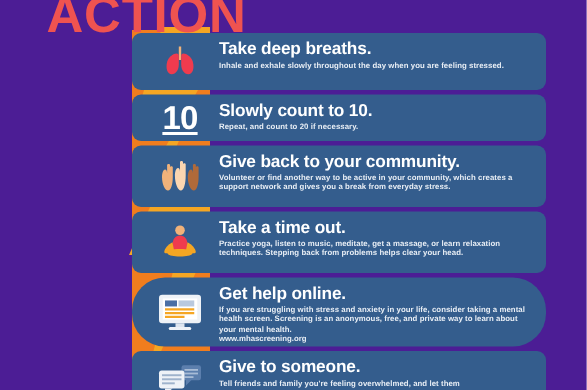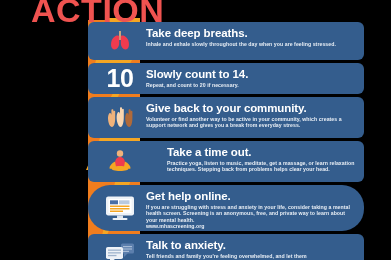--- a/index.html
+++ b/index.html
@@ -11,21 +11,21 @@
     height: 260px;
     background: #ffffff;
     font-family: "Liberation Sans", sans-serif;
     overflow: hidden;
   }
 
   #poster {
     position: relative;
     width: 391px;
     height: 260px;
-    background: #000000;
+    background: #4c1d95;
     overflow: hidden;
   }
 
   
   #title {
     position: absolute;
     left: 31px;
     top: -7px;
     font-size: 34px;
     line-height: 34px;
@@ -107,31 +107,32 @@
     font-size: 5.2px;
     line-height: 7.6px;
     font-weight: bold;
     margin: 0;
   }
 
   
   #row-0 { top: 0px;   height: 38px; }
   #row-1 { top: 41px;  height: 31px; }
   #row-2 { top: 75px;  height: 41px; justify-content: center; }
-  #row-3 { top: 119px; height: 41px; gap: 21px; }
+  #row-3 { top: 119px; height: 41px; }
   #row-4 { top: 163px; height: 46px; border-radius: 22px; }
   #row-5 { top: 212px; height: 38px; }
 
   
   .num-icon {
     color: #ffffff;
-    font-size: 25px;
+    font-size: 22px;
     font-weight: bold;
     letter-spacing: -0.5px;
     line-height: 21px;
+    text-decoration: underline;
   }
 </style>
 </head>
 <body>
 
 <div id="poster">
 
   <div id="bolt-wrap">
     <svg width="140" height="260" viewBox="0 0 140 260" xmlns="http://www.w3.org/2000/svg">
 
@@ -158,21 +159,21 @@
         <p class="row-title">Take deep breaths.</p>
         <p class="row-body">Inhale and exhale slowly throughout the day when you are feeling stressed.</p>
       </div>
     </div>
 
     <div class="row" id="row-1">
       <div class="row-icon">
         <span class="num-icon">10</span>
       </div>
       <div class="row-text">
-        <p class="row-title">Slowly count to 14.</p>
+        <p class="row-title">Slowly count to 10.</p>
         <p class="row-body">Repeat, and count to 20 if necessary.</p>
       </div>
     </div>
 
     <div class="row" id="row-2">
       <div class="row-icon">
         <svg width="30" height="26" viewBox="0 0 30 26" xmlns="http://www.w3.org/2000/svg">
           <path d="M3 13 C3 10 4 8 5 8 C6 8 6.4 9 6.4 10.5 L6.4 5 C6.4 4 8.4 4 8.4 5 L8.4 10.5 L8.4 6.5 C8.4 5.5 10.2 5.5 10.2 6.5 L10.2 13 C10.2 18 9 22 7 22 C5 22 3 18 3 13 Z" fill="#f0b27a"></path>
           <path d="M11.6 12 C11.6 9 12.6 7 13.6 7 C14.6 7 15 8 15 9.5 L15 3 C15 2 17 2 17 3 L17 9.5 L17 4.5 C17 3.5 18.8 3.5 18.8 4.5 L18.8 12 C18.8 17.5 17.6 22 15.6 22 C13.6 22 11.6 17.5 11.6 12 Z" fill="#fbd6b0"></path>
           <path d="M20.2 13 C20.2 10 21.2 8 22.2 8 C23.2 8 23.6 9 23.6 10.5 L23.6 5 C23.6 4 25.6 4 25.6 5 L25.6 10.5 L25.6 6.5 C25.6 5.5 27.4 5.5 27.4 6.5 L27.4 13 C27.4 18 26.2 22 24.2 22 C22.2 22 20.2 18 20.2 13 Z" fill="#b06a3a"></path>
@@ -230,19 +231,19 @@
           <rect x="19" y="6.4" width="9" height="1.2" fill="#a8bcd6"></rect>
           <rect x="19" y="8.8" width="6" height="1.2" fill="#a8bcd6"></rect>
           <rect x="2" y="5" width="17" height="12" rx="1.8" fill="#eef2f7"></rect>
           <polygon points="6,17 6,21 11,17" fill="#eef2f7"></polygon>
           <rect x="4" y="7.5" width="13" height="1.3" fill="#9fb3cc"></rect>
           <rect x="4" y="10.2" width="13" height="1.3" fill="#9fb3cc"></rect>
           <rect x="4" y="12.9" width="8.5" height="1.3" fill="#9fb3cc"></rect>
         </svg>
       </div>
       <div class="row-text">
-        <p class="row-title">Talk to anxiety.</p>
+        <p class="row-title">Give to someone.</p>
         <p class="row-body">Tell friends and family you're feeling overwhelmed, and let them</p>
       </div>
     </div>
 
   </div>
 </div>
 
 </body></html>

